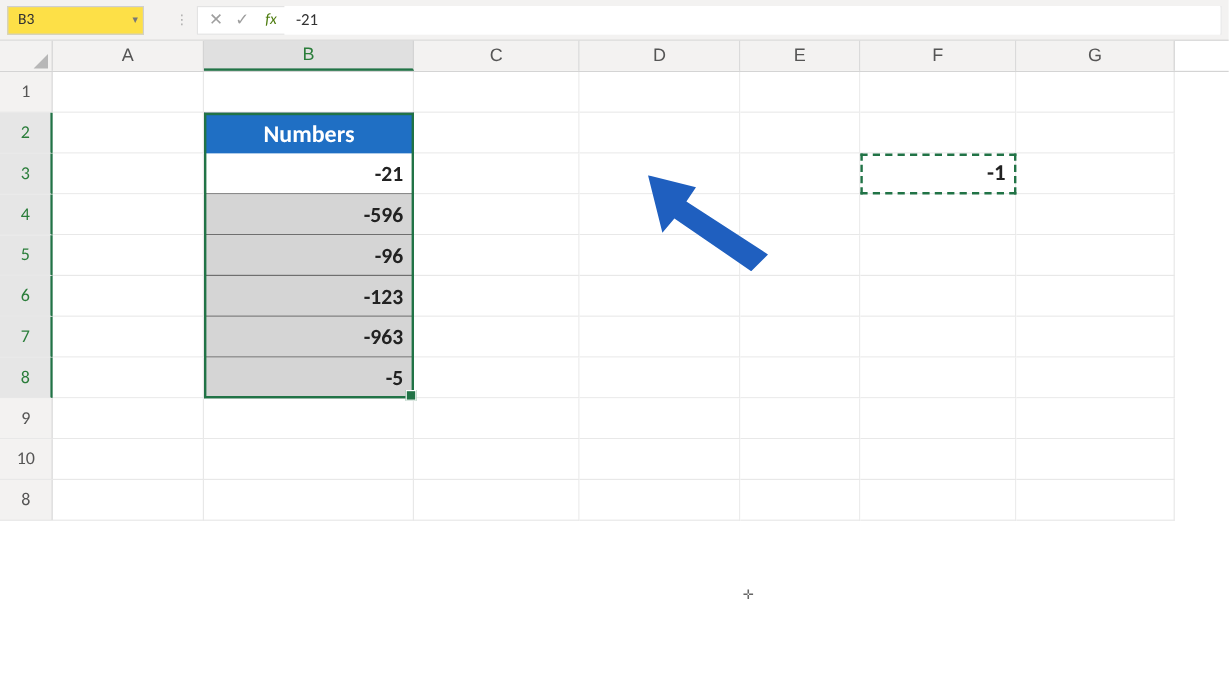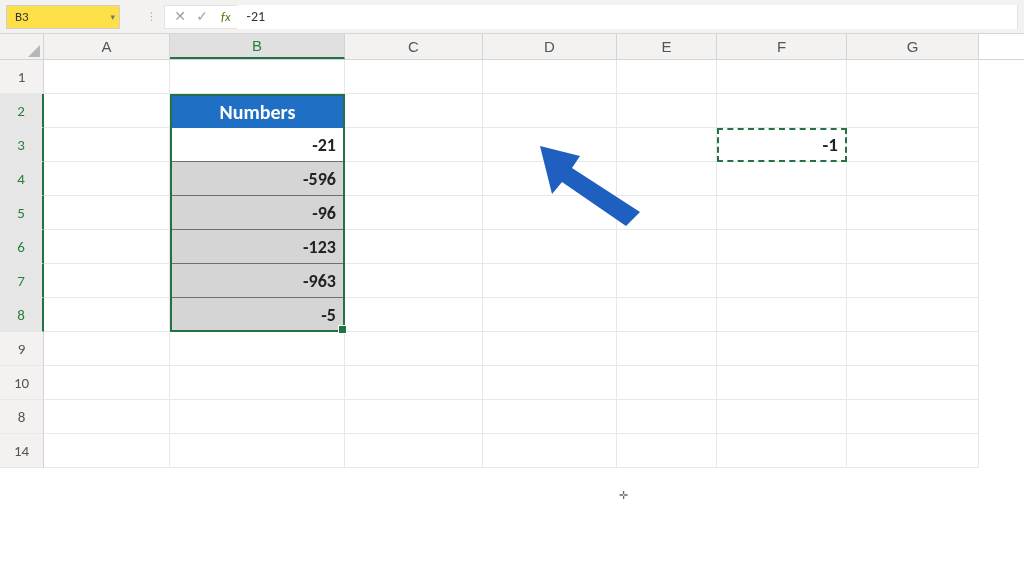--- a/index.html
+++ b/index.html
@@ -393,30 +393,20 @@
     <div class="row">
         <div class="row-head">8</div>
         <div class="cell col-A"></div>
         <div class="cell col-B"></div>
         <div class="cell col-C"></div>
         <div class="cell col-D"></div>
         <div class="cell col-E"></div>
         <div class="cell col-F"></div>
         <div class="cell col-G"></div>
       </div>
-    <div class="row">
-        <div class="row-head">14</div>
-        <div class="cell col-A"></div>
-        <div class="cell col-B"></div>
-        <div class="cell col-C"></div>
-        <div class="cell col-D"></div>
-        <div class="cell col-E"></div>
-        <div class="cell col-F"></div>
-        <div class="cell col-G"></div>
-      </div>
 
     <div class="selection-box" style="left:170px; top:34px; width:175px; height:238px;"></div>
 
     <div class="marquee" style="left:717px; top:68px; width:130px; height:34px;"></div>
 
     <svg class="arrow" viewBox="0 0 110 80">
       <polygon points="0,0 40,10 32,22 100,66 86,80 22,36 12,48" fill="#1f5fbf"></polygon>
     </svg>
 
     <div class="cursor-plus">✛</div>

